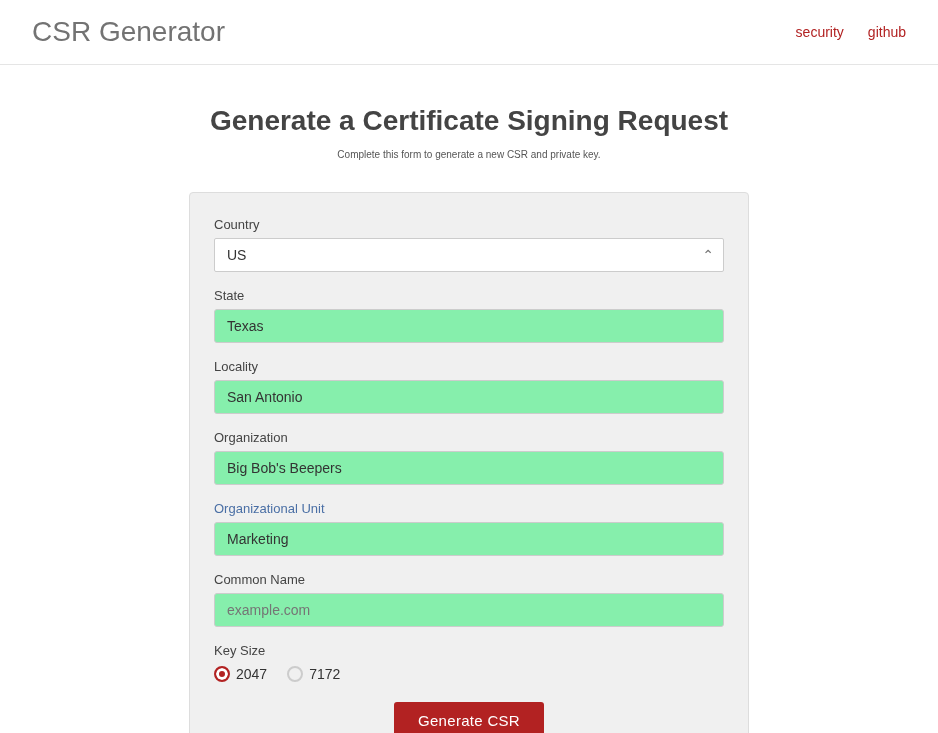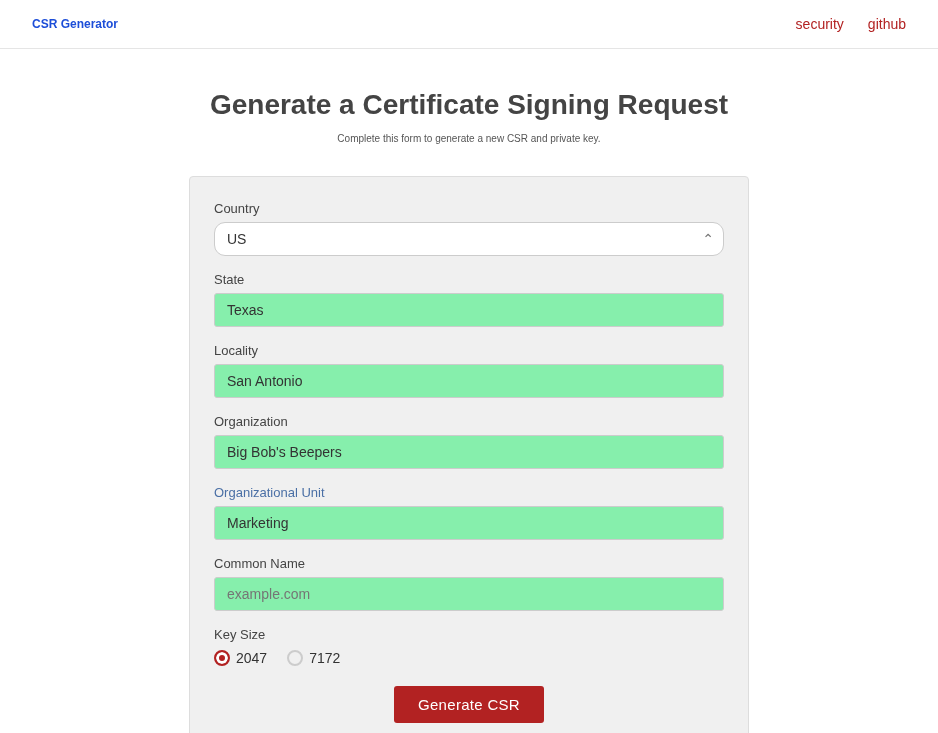--- a/index.html
+++ b/index.html
@@ -18,23 +18,23 @@
     
     .header {
       display: flex;
       align-items: center;
       justify-content: space-between;
       padding: 16px 32px;
       border-bottom: 1px solid #e5e5e5;
     }
 
     .header-logo {
-      font-size: 12px;
-      font-weight: 700;
-      color: #1d4ed8;
+      font-size: 28px;
+      font-weight: 400;
+      color: #737373;
       text-decoration: none;
     }
 
     .header-nav {
       display: flex;
       gap: 24px;
     }
 
     .header-nav a {
       color: #b22222;
@@ -103,21 +103,21 @@
 
     .form-select-wrapper {
       position: relative;
       width: 100%;
     }
 
     .form-select {
       width: 100%;
       padding: 8px 12px;
       border: 1px solid #ccc;
-      border-radius: 11px;
+      border-radius: 2px;
       background: #fff;
       font-size: 14px;
       color: #333;
       appearance: none;
       outline: none;
       cursor: pointer;
     }
 
     .select-icon {
       position: absolute;

